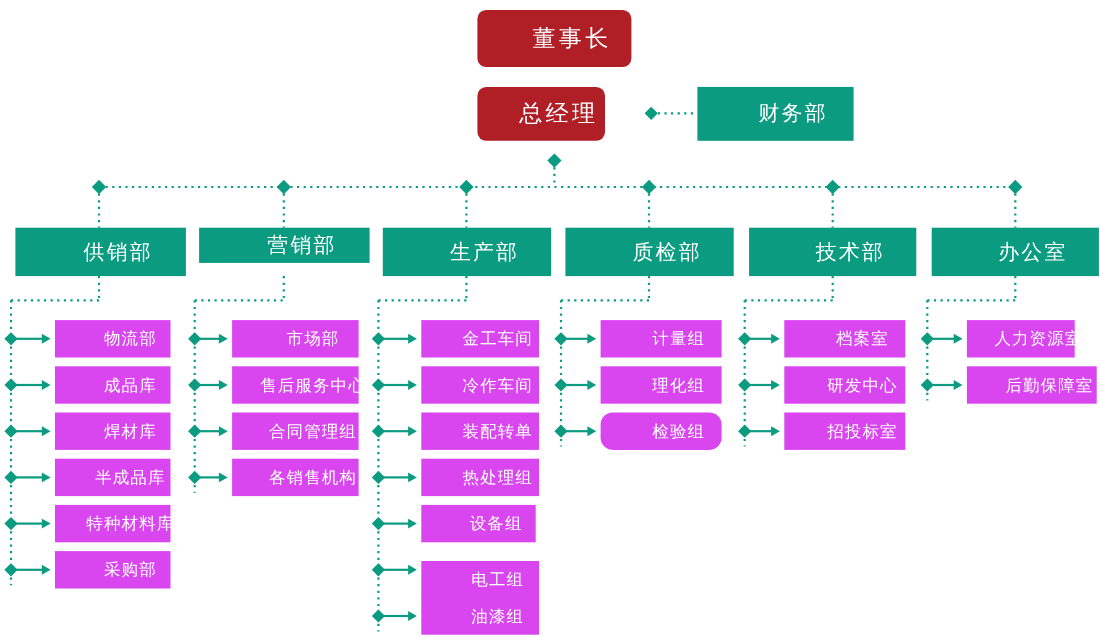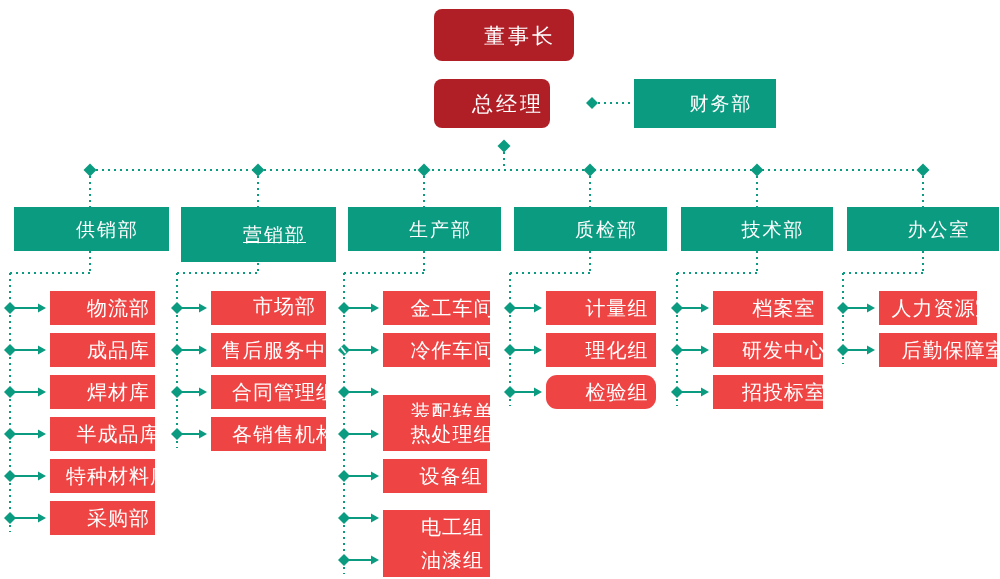--- a/index.html
+++ b/index.html
@@ -45,23 +45,23 @@
     font-size: 21px;
     letter-spacing: 3px;
   }
   .node-dept {
     background: #0b9b80;
     border-radius: 0;
     font-size: 19px;
     letter-spacing: 2px;
   }
   .node-sub {
-    background: #ef4444;
+    background: #d946ef;
     border-radius: 0;
-    font-size: 20px;
+    font-size: 15px;
     letter-spacing: 1px;
   }
 </style>
 </head>
 <body>
 
 <div id="chart-root">
 
   <svg id="connector-layer" viewBox="0 0 1000 579" width="1000" height="579" aria-hidden="true">
       <line x1="592" y1="103" x2="634" y2="103" stroke="#0b9b80" stroke-width="2" stroke-dasharray="2 4" stroke-linecap="butt"></line>
@@ -250,45 +250,45 @@
       </div>
       <div class="node node-sub" style="left: 50px; top: 417px; width: 105px; height: 34px;">
         <span>半成品库</span>
       </div>
       <div class="node node-sub" style="left: 50px; top: 459px; width: 105px; height: 34px;">
         <span>特种材料库</span>
       </div>
       <div class="node node-sub" style="left: 50px; top: 501px; width: 105px; height: 34px;">
         <span>采购部</span>
       </div>
-      <div class="node node-dept" style="left: 181px; top: 207px; width: 155px; height: 55px; text-decoration: underline;">
+      <div class="node node-dept" style="left: 181px; top: 207px; width: 155px; height: 32px;">
         <span>营销部</span>
       </div>
-      <div class="node node-sub" style="left: 211px; top: 291px; width: 115px; height: 34px; font-family: Liberation Mono, monospace;">
+      <div class="node node-sub" style="left: 211px; top: 291px; width: 115px; height: 34px;">
         <span>市场部</span>
       </div>
       <div class="node node-sub" style="left: 211px; top: 333px; width: 115px; height: 34px;">
         <span>售后服务中心</span>
       </div>
       <div class="node node-sub" style="left: 211px; top: 375px; width: 115px; height: 34px;">
         <span>合同管理组</span>
       </div>
       <div class="node node-sub" style="left: 211px; top: 417px; width: 115px; height: 34px;">
         <span>各销售机构</span>
       </div>
       <div class="node node-dept" style="left: 348px; top: 207px; width: 153px; height: 44px;">
         <span>生产部</span>
       </div>
       <div class="node node-sub" style="left: 383px; top: 291px; width: 107px; height: 34px;">
         <span>金工车间</span>
       </div>
       <div class="node node-sub" style="left: 383px; top: 333px; width: 107px; height: 34px;">
         <span>冷作车间</span>
       </div>
-      <div class="node node-sub" style="left: 383px; top: 375px; width: 107px; height: 34px; margin-top: 20px;">
+      <div class="node node-sub" style="left: 383px; top: 375px; width: 107px; height: 34px;">
         <span>装配转单</span>
       </div>
       <div class="node node-sub" style="left: 383px; top: 417px; width: 107px; height: 34px;">
         <span>热处理组</span>
       </div>
       <div class="node node-sub" style="left: 383px; top: 459px; width: 104px; height: 34px;">
         <span>设备组</span>
       </div>
       <div class="node node-sub" style="left: 383px; top: 510px; width: 107px; height: 34px;">
         <span>电工组</span>

